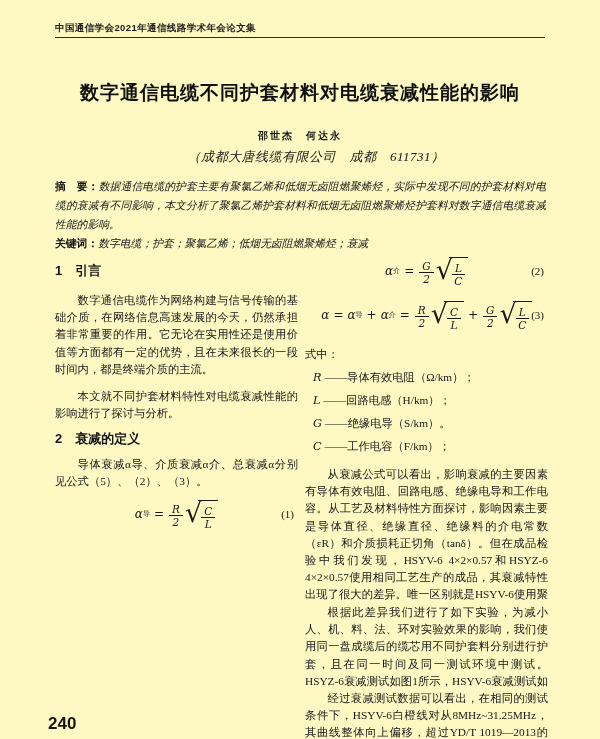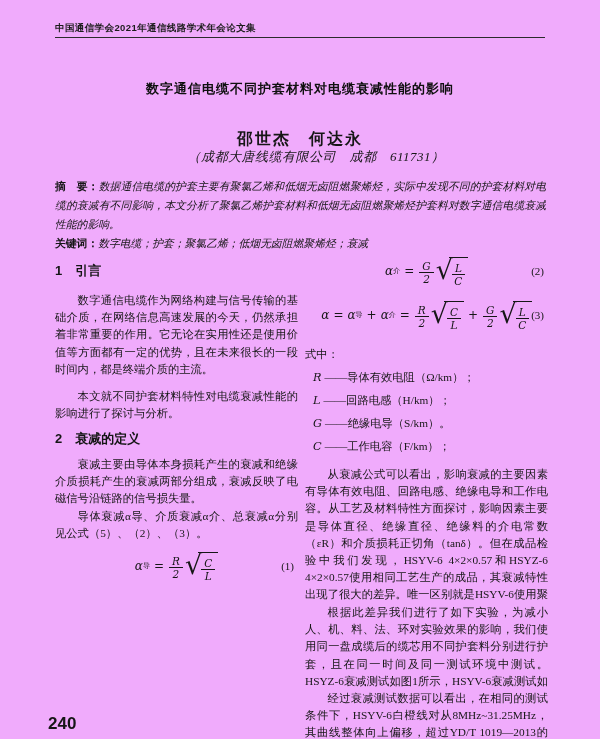--- a/index.html
+++ b/index.html
@@ -1,37 +1,37 @@
 <!DOCTYPE html>
 <html><head>
 <meta charset="utf-8">
 <style>
   html,body { margin:0; padding:0; background:#ffffff; }
   .page {
     position:relative; width:600px; height:739px; margin:0 auto;
-    background:#f0abfc; color:#161616; overflow:hidden;
+    background:#fef9c3; color:#161616; overflow:hidden;
     font-family:"Liberation Serif", serif;
   }
   
   .header { position:absolute; left:55px; top:22px; width:490px; }
   .header-text {
     font-family:"Liberation Sans", sans-serif;
     font-size:9.5px; font-weight:bold; letter-spacing:0.4px; color:#1c1c1c;
   }
   .header-rule { margin-top:2px; height:0; border-bottom:1.8px solid #2b2b2b; }
 
   
   .title {
     position:absolute; top:80px; left:0; width:100%; text-align:center;
     font-family:"Liberation Sans", sans-serif;
-    font-size:13px; font-weight:bold; letter-spacing:1px; color:#101010;
+    font-size:19px; font-weight:bold; letter-spacing:1px; color:#101010;
   }
   .authors {
     position:absolute; top:129px; left:0; width:100%; text-align:center;
-    font-size:16px; font-weight:bold; letter-spacing:2px;
+    font-size:10px; font-weight:bold; letter-spacing:2px;
   }
   .affiliation {
     position:absolute; top:148px; left:16px; width:100%; text-align:center;
     font-size:13px; font-style:italic; letter-spacing:0.5px;
   }
 
   
   .abstract {
     position:absolute; top:177px; left:55px; width:491px;
     font-size:10.8px; line-height:19px; text-align:justify;
@@ -113,21 +113,20 @@
   <div class="abstract">
     <p class="abs-body"><span class="b-label">摘　要：</span><span class="kai">数据通信电缆的护套主要有聚氯乙烯和低烟无卤阻燃聚烯烃，实际中发现不同的护套材料对电缆的衰减有不同影响，本文分析了聚氯乙烯护套材料和低烟无卤阻燃聚烯烃护套料对数字通信电缆衰减性能的影响。</span></p>
     <p><span class="b-label">关键词：</span><span class="kai">数字电缆；护套；聚氯乙烯；低烟无卤阻燃聚烯烃；衰减</span></p>
   </div>
 
   <div class="col col-left">
     <h2 class="sec sp-a">1　引言</h2>
     <p class="p-l1">数字通信电缆作为网络构建与信号传输的基础介质，在网络信息高速发展的今天，仍然承担着非常重要的作用。它无论在实用性还是使用价值等方面都有一定的优势，且在未来很长的一段时间内，都是终端介质的主流。</p>
     <p class="p-l3">本文就不同护套材料特性对电缆衰减性能的影响进行了探讨与分析。</p>
     <h2 class="sec" style="margin-bottom:8px;">2　衰减的定义</h2>
-    <p class="p-l4">衰减主要由导体本身损耗产生的衰减和绝缘介质损耗产生的衰减两部分组成，衰减反映了电磁信号沿链路的信号损失量。</p>
     <p class="p-l5">导体衰减α导、介质衰减α介、总衰减α分别见公式（5）、（2）、（3）。</p>
 
     <div class="formula f1-wrap">
       <span class="f-body">
         <span class="var">α</span>
           <sub class="cn-sub">导</sub>
         <span class="op">=</span>
         <span class="frac">
             <span class="num">R</span>
             <span class="den">2</span>

